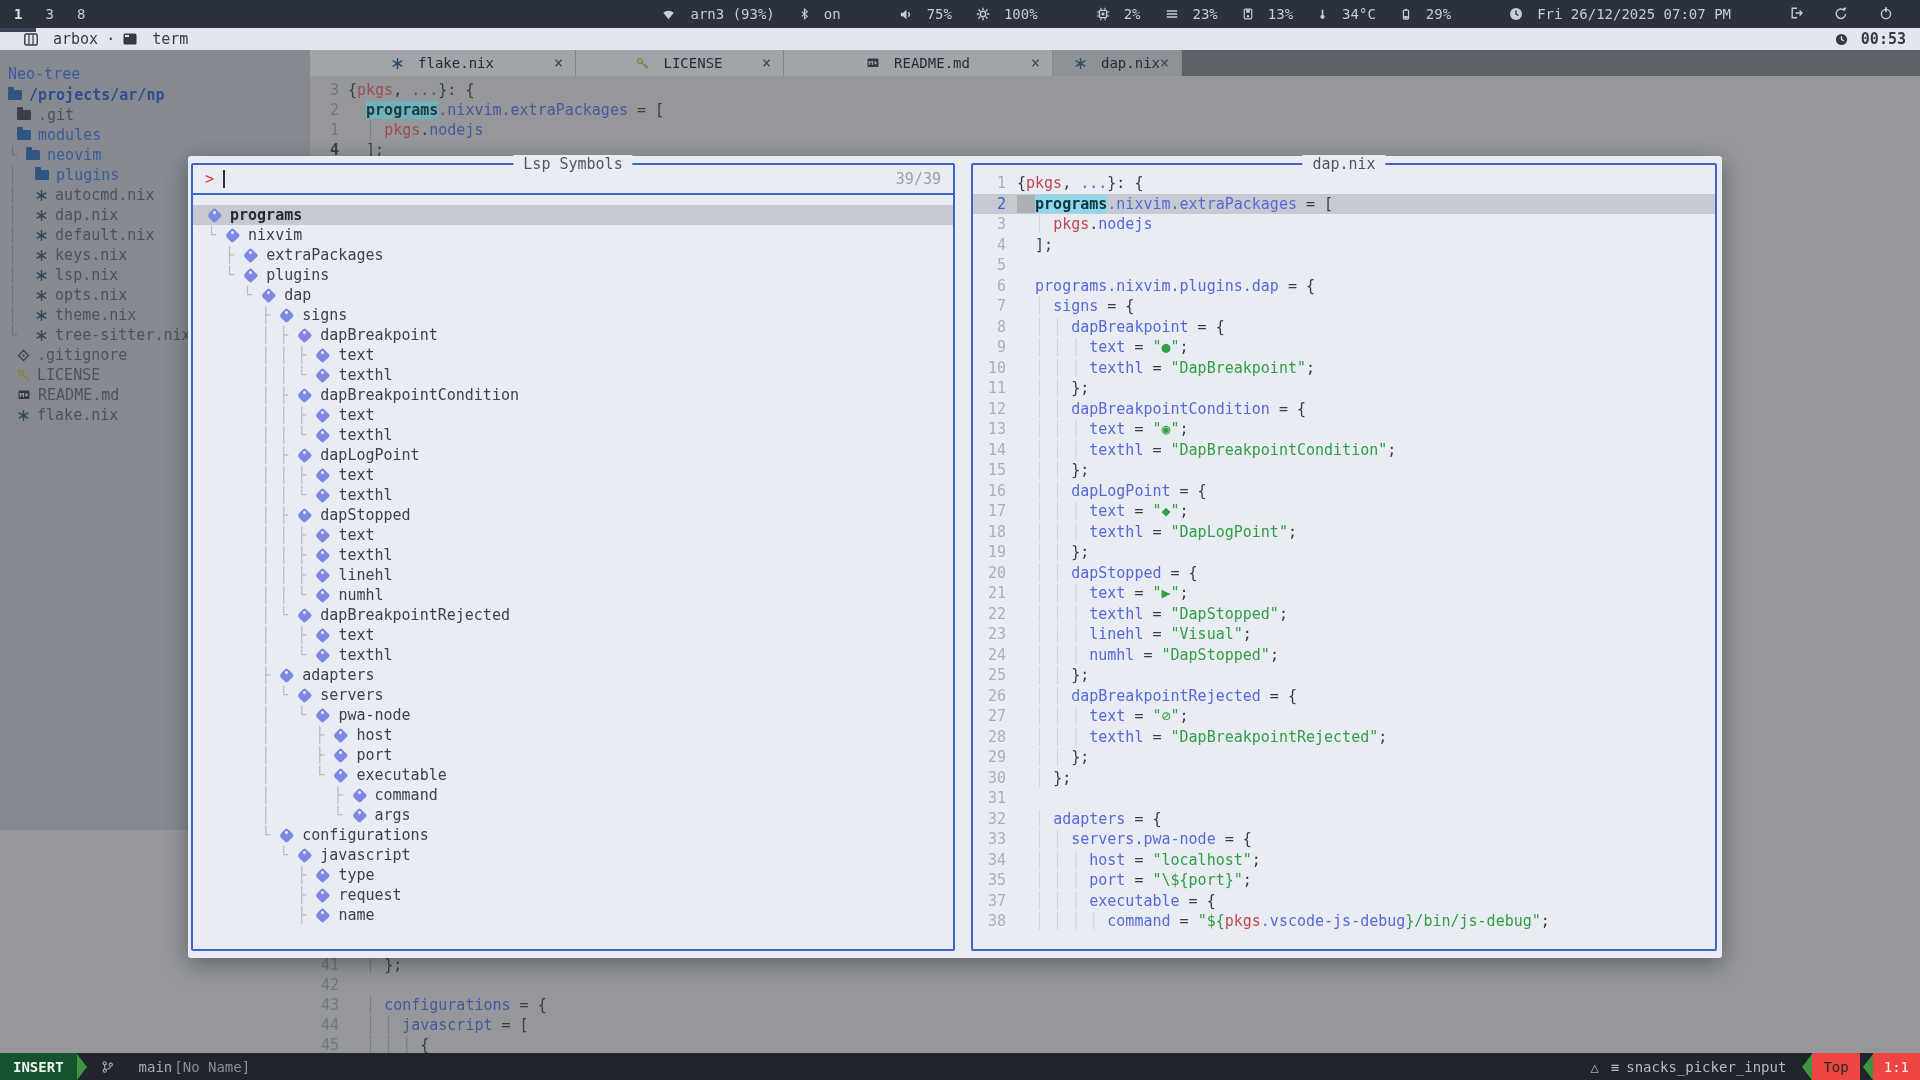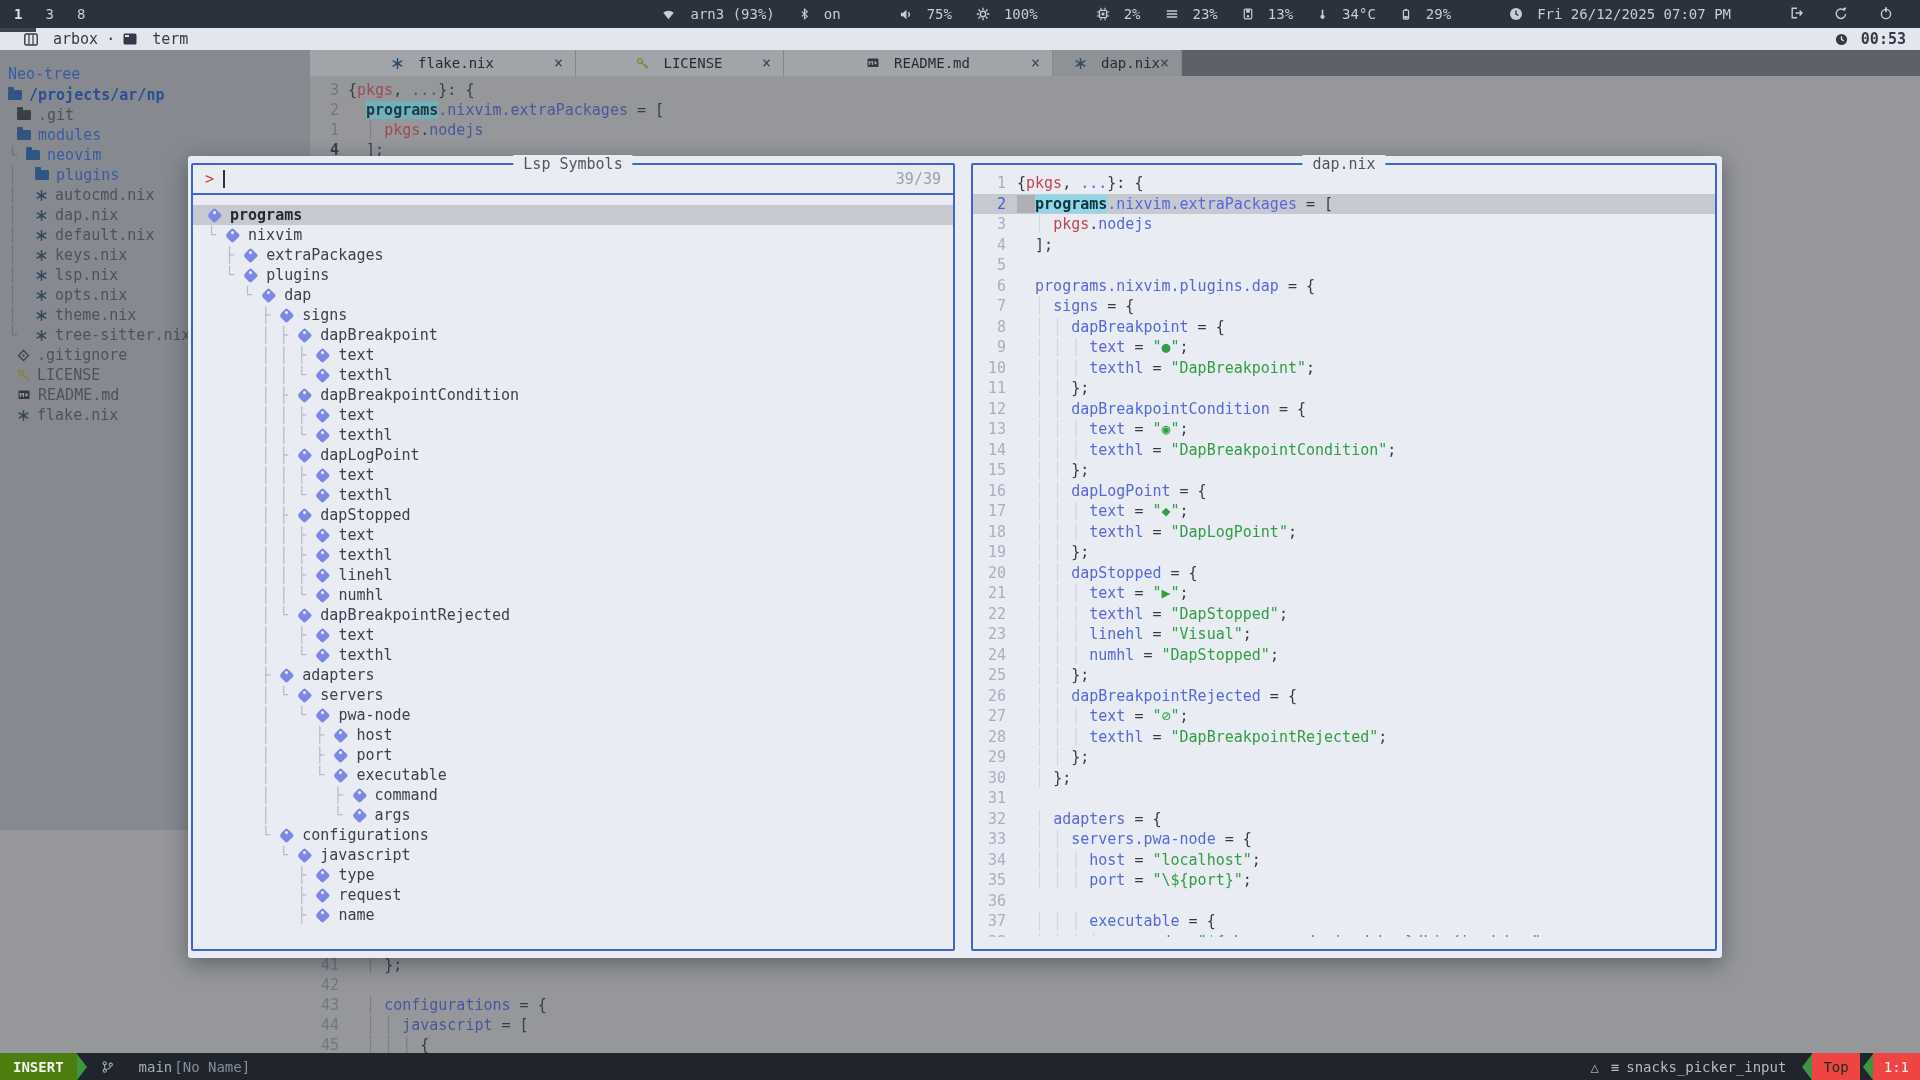--- a/index.html
+++ b/index.html
@@ -82,21 +82,21 @@
   .pv-ln{width:44px;flex:none;text-align:right;padding-right:11px;color:#a9aec0;}
   .pv-row.cur .pv-ln{color:#3f63cf;}
   .pv-code{white-space:pre;}
   .float-scope .c-d{color:#343b47}.float-scope .c-b{color:#5569da}.float-scope .c-r{color:#c2454e}
   .float-scope .c-g{color:#2f9e44}.float-scope .c-gd{color:#d2d6df}
   .float-scope .c-hl{background:#8ed8e9;color:#12343f;font-weight:bold}
   .float-scope .c-sb{background:#aeb0b6}
   
   .statusline{position:absolute;left:0;top:1053px;width:1920px;height:27px;background:#20242d;
     display:flex;align-items:center;font-size:14px;color:#9aa1ad;z-index:6;}
-  .mode-seg{background:#4d7c0f;color:#eef5ee;font-weight:bold;padding:0 13px;height:27px;
+  .mode-seg{background:#14532d;color:#eef5ee;font-weight:bold;padding:0 13px;height:27px;
     display:flex;align-items:center;}
   .arrow-r{width:0;height:0;border-top:13.5px solid transparent;border-bottom:13.5px solid transparent;
     border-left:10px solid #3d9441;}
   .arrow-l{width:0;height:0;border-top:13.5px solid transparent;border-bottom:13.5px solid transparent;
     border-right:10px solid #3d9441;}
   .branch-grp{display:flex;align-items:center;gap:18px;margin-left:14px;color:#a4acb6;}
   .file-name{margin-left:2px;color:#878e98;}
   .sl-right{margin-left:auto;display:flex;align-items:center;height:27px;}
   .sl-ind{color:#a4acb6;margin-right:12px;}
   .sl-input{display:flex;align-items:center;gap:7px;color:#b4bac4;margin-right:16px;}
@@ -595,24 +595,20 @@
           </div>
           <div class="pv-row">
             <span class="pv-ln">34</span>
             <span class="pv-code"><span class="c-d">  </span><span class="c-gd">│ │ │ </span><span class="c-b">host</span><span class="c-d"> = </span><span class="c-g">"localhost"</span><span class="c-d">;</span></span>
           </div>
           <div class="pv-row">
             <span class="pv-ln">35</span>
             <span class="pv-code"><span class="c-d">  </span><span class="c-gd">│ │ │ </span><span class="c-b">port</span><span class="c-d"> = </span><span class="c-g">"\${port}"</span><span class="c-d">;</span></span>
           </div>
           <div class="pv-row">
-            <span class="pv-ln">36</span>
-            <span class="pv-code"></span>
-          </div>
-          <div class="pv-row">
             <span class="pv-ln">37</span>
             <span class="pv-code"><span class="c-d">  </span><span class="c-gd">│ │ │ </span><span class="c-b">executable</span><span class="c-d"> = {</span></span>
           </div>
           <div class="pv-row">
             <span class="pv-ln">38</span>
             <span class="pv-code"><span class="c-d">  </span><span class="c-gd">│ │ │ │ </span><span class="c-b">command</span><span class="c-d"> = </span><span class="c-g">"${</span><span class="c-r">pkgs</span><span class="c-b">.vscode-js-debug</span><span class="c-g">}/bin/js-debug"</span><span class="c-d">;</span></span>
           </div>
         </div>
     </div>
   </div>

